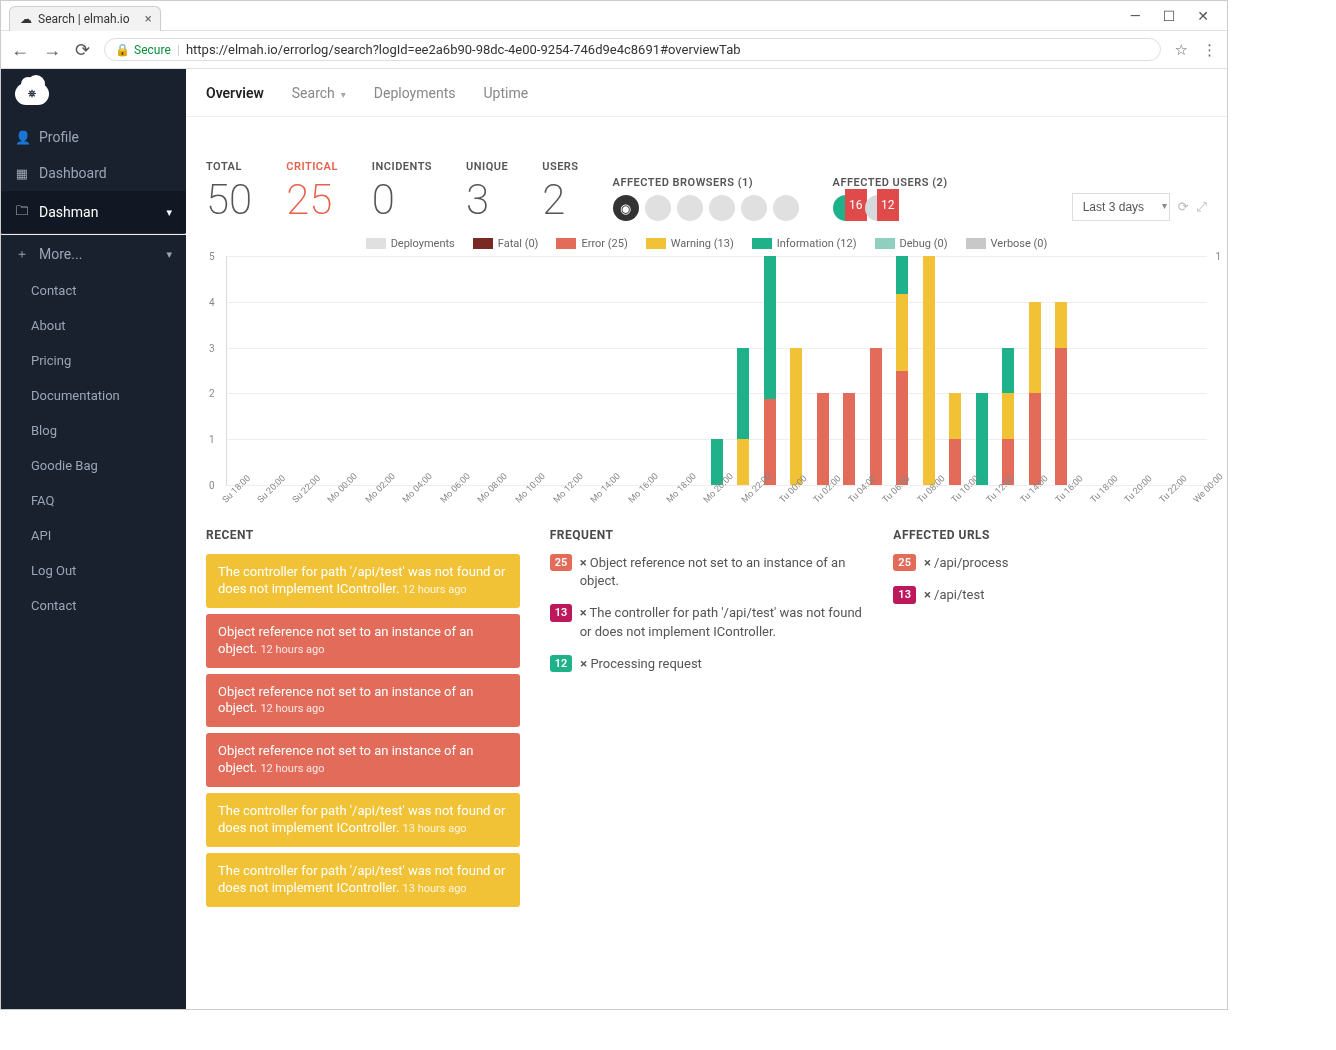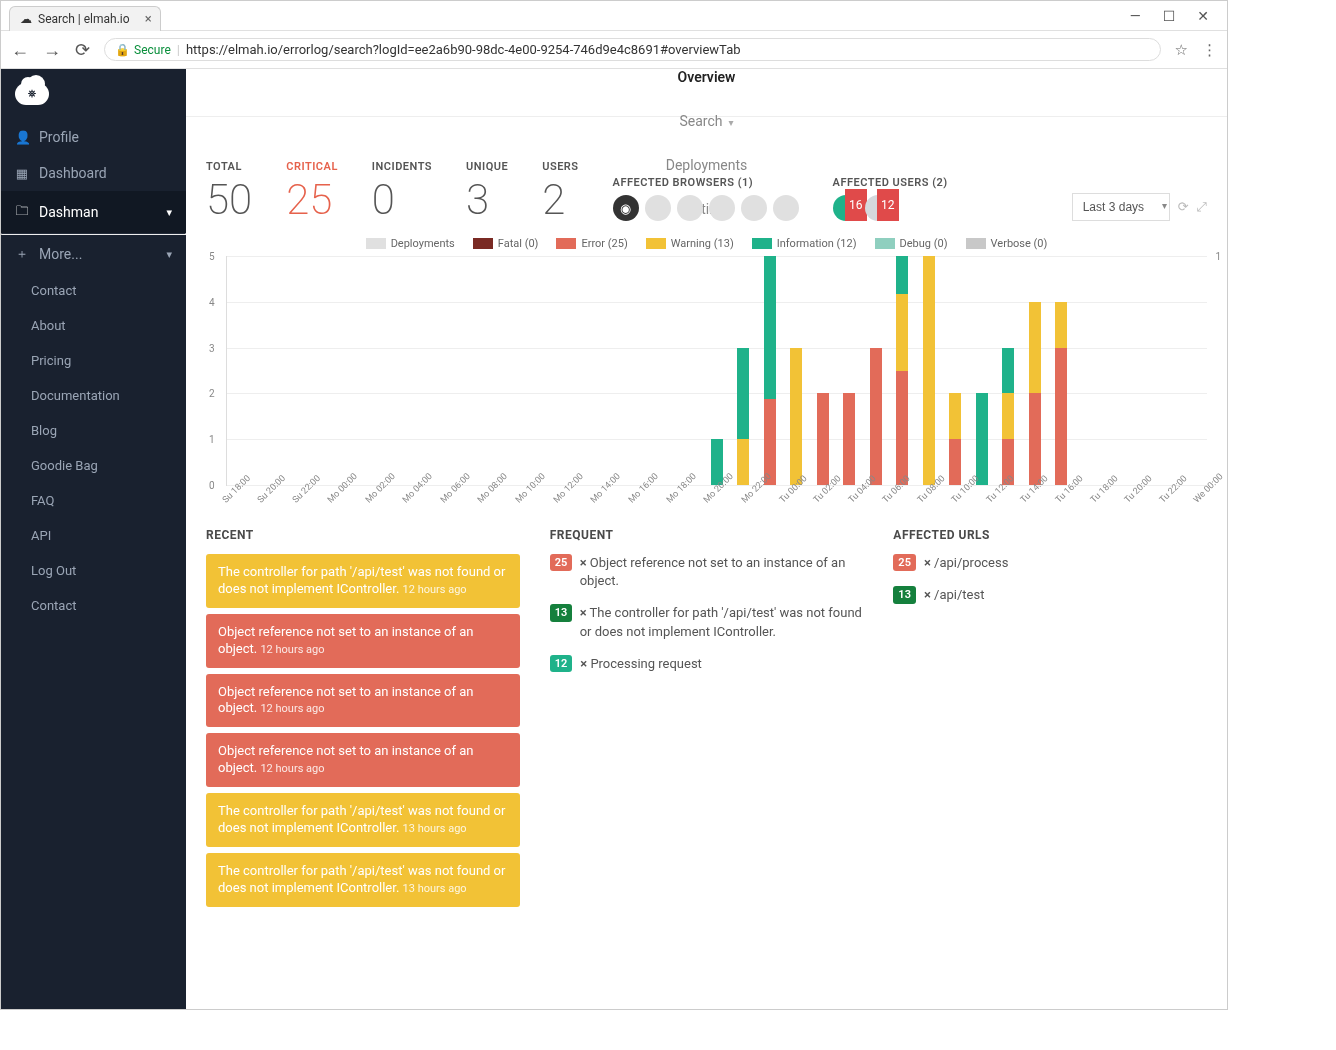--- a/index.html
+++ b/index.html
@@ -30,21 +30,21 @@
 .logo-cloud:after { width: 18px; height: 18px; top: -8px; right: 4px; }
 .logo-cloud span { font-size: 10px; color: #19212f; font-weight: bold; position: relative; z-index: 1; }
 .side-item { padding: 10px 14px; display: flex; align-items: center; gap: 10px; cursor: pointer; color: #9aa5b5; }
 .side-item.active { background: #111823; color: #fff; }
 .side-item.sub { padding-left: 30px; font-size: 13px; }
 .side-item .chev { margin-left: auto; font-size: 11px; }
 .side-icon { width: 14px; display: inline-block; text-align: center; font-size: 13px; }
 .sidebar-sep { border-top: 1px solid #242c3a; margin: 0; }
 
 .content { flex: 1; display: flex; flex-direction: column; min-width: 0; overflow-y: auto; }
-.tab-nav { height: 48px; display: flex; align-items: center; gap: 28px; padding: 0 20px; border-bottom: 1px solid #eee; flex-direction: column; }
+.tab-nav { height: 48px; display: flex; align-items: center; gap: 28px; padding: 0 20px; border-bottom: 1px solid #eee; }
 .tab-nav a { color: #888; text-decoration: none; font-size: 14px; cursor: pointer; }
 .tab-nav a.active { color: #222; font-weight: 600; }
 .tab-nav .caret { font-size: 10px; margin-left: 6px; color: #aaa; }
 
 .stats-row { display: flex; align-items: flex-end; gap: 34px; padding: 18px 20px 0 20px; }
 .stat { display: flex; flex-direction: column; }
 .stat-label { font-size: 11px; font-weight: 600; letter-spacing: .5px; color: #555; }
 .stat-label.crit { color: #e6624c; margin-top: 25px; }
 .stat-val { font-size: 42px; font-weight: 200; color: #555; line-height: 1; margin-top: 6px; }
 .stat-val.crit { color: #e6624c; }
@@ -78,21 +78,21 @@
 .columns { display: flex; gap: 30px; padding: 26px 20px 20px 20px; }
 .col { flex: 1; min-width: 0; }
 .col h3 { font-size: 12px; font-weight: 700; letter-spacing: .5px; color: #4a4a4a; margin-bottom: 12px; }
 .recent-card { padding: 10px 12px; border-radius: 3px; color: #fff; font-size: 13px; margin-bottom: 6px; line-height: 1.3; }
 .recent-card.err { background: #e26b59; }
 .recent-card.warn { background: #f2c236; }
 .recent-card .ago { font-size: 11px; opacity: .85; }
 .freq-item, .url-item { font-size: 13px; color: #555; margin-bottom: 14px; display: flex; gap: 8px; align-items: flex-start; line-height: 1.4; }
 .count-badge { display: inline-block; min-width: 22px; text-align: center; padding: 1px 5px; border-radius: 3px; color: #fff; font-size: 11px; font-weight: 600; }
 .count-badge.err { background: #e26b59; }
-.count-badge.warn { background: #15803d; }
+.count-badge.warn { background: #be185d; }
 .count-badge.info { background: #1fb28a; }
 .times { font-weight: 600; }
 </style>
 </head>
 <body>
 
 <div class="window-frame">
   <div class="title-bar">
     <div class="tab-strip">
       <div class="browser-tab">

